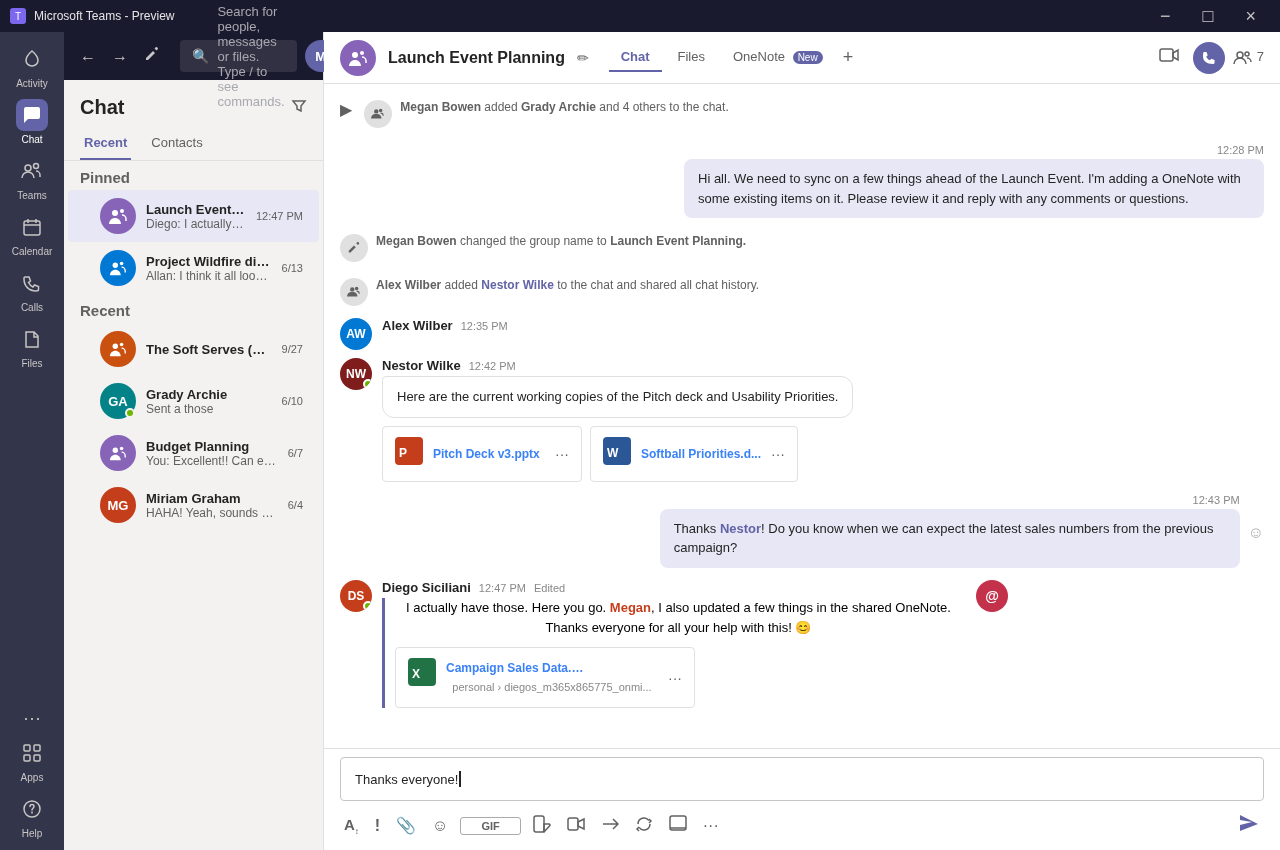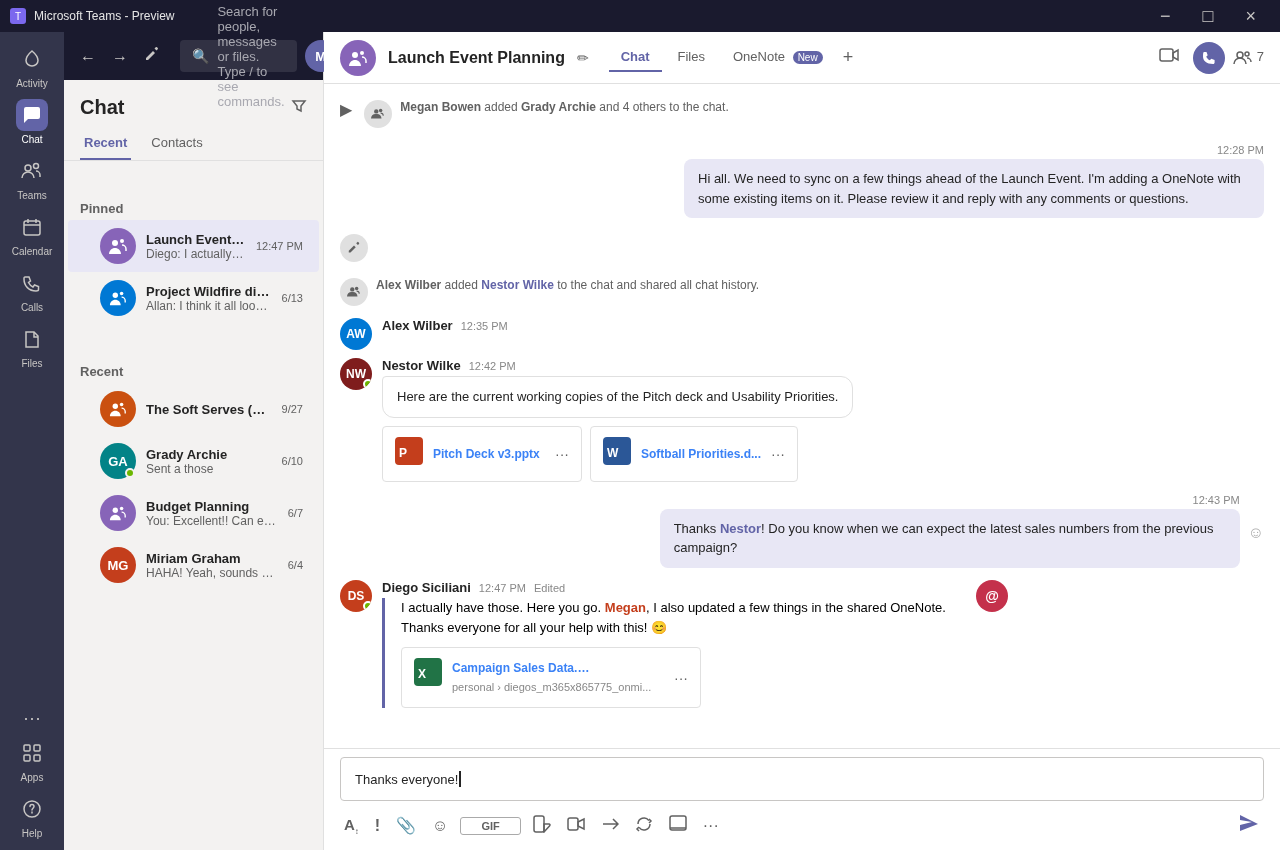--- a/index.html
+++ b/index.html
@@ -88,21 +88,21 @@
       font-size: 13px;
       color: #616161;
       cursor: pointer;
       border-bottom: 2px solid transparent;
     }
     .sidebar-tab.active {
       color: #6264a7;
       border-bottom: 2px solid #6264a7;
       font-weight: 600;
     }
-    .section-label { padding: 8px 16px 4px; font-size: 13px; font-weight: 600; color: #616161; margin-top: 32px; }
+    .section-label { padding: 8px 16px 4px; font-size: 15px; font-weight: 600; color: #616161; }
     .chat-list { overflow-y: auto; flex: 1; }
     .chat-item {
       display: flex;
       align-items: center;
       padding: 8px 16px;
       gap: 10px;
       cursor: pointer;
       border-radius: 4px;
       margin: 0 4px;
     }
@@ -307,22 +307,23 @@
     @keyframes blink { 0%,100%{opacity:1} 50%{opacity:0} }
     .compose-actions { display: flex; align-items: center; gap: 8px; }
     .compose-action-btn { color: #616161; font-size: 16px; cursor: pointer; padding: 4px; border-radius: 4px; }
     .send-btn { margin-left: auto; color: #6264a7; font-size: 20px; cursor: pointer; padding: 4px; }
 
     .mention { color: #6264a7; font-weight: 600; }
 
     
     .left-border-msg {
       border-left: 3px solid #6264a7;
-      padding-left: 16px;
+      padding-left: 10px;
       margin-left: 0;
+      text-align: center;
     }
   </style>
 </head>
 <body>
 
 <div class="titlebar">
   <div class="titlebar-left">
     <div class="titlebar-icon">T</div>
     <span class="titlebar-title">Microsoft Teams - Preview</span>
   </div>
@@ -637,20 +638,23 @@
           </div>
         </div>
       </div>
 
       <div class="system-msg">
         <div style="width:28px;height:28px;background:#e0e0e0;border-radius:50%;display:flex;align-items:center;justify-content:center;flex-shrink:0;">
           <svg width="14" height="14" viewBox="0 0 16 16" fill="#616161">
               <path d="M2 11V13h2l6-6-2-2-6 6zM13.7 3.3a1 1 0 000-1.4l-.6-.6a1 1 0 00-1.4 0L10.5 2.5l2 2 1.2-1.2z" fill="#616161"></path>
             </svg>
         </div>
+        <span>
+          <strong>Megan Bowen</strong> changed the group name to <strong>Launch Event Planning.</strong>
+        </span>
       </div>
 
       <div class="system-msg">
         <div style="width:28px;height:28px;background:#e0e0e0;border-radius:50%;display:flex;align-items:center;justify-content:center;flex-shrink:0;">
           <svg width="14" height="14" viewBox="0 0 16 16" fill="#616161">
               <circle cx="6" cy="5" r="2.5"></circle>
               <circle cx="11" cy="4" r="2"></circle>
               <path d="M0 13c0-2.8 2.2-5 5-5h2c2.8 0 5 2.2 5 5" fill="#616161"></path>
               <path d="M11 7c1.7 0 3 1.3 3 3" stroke="#616161" stroke-width="1.2" fill="none"></path>
             </svg>

